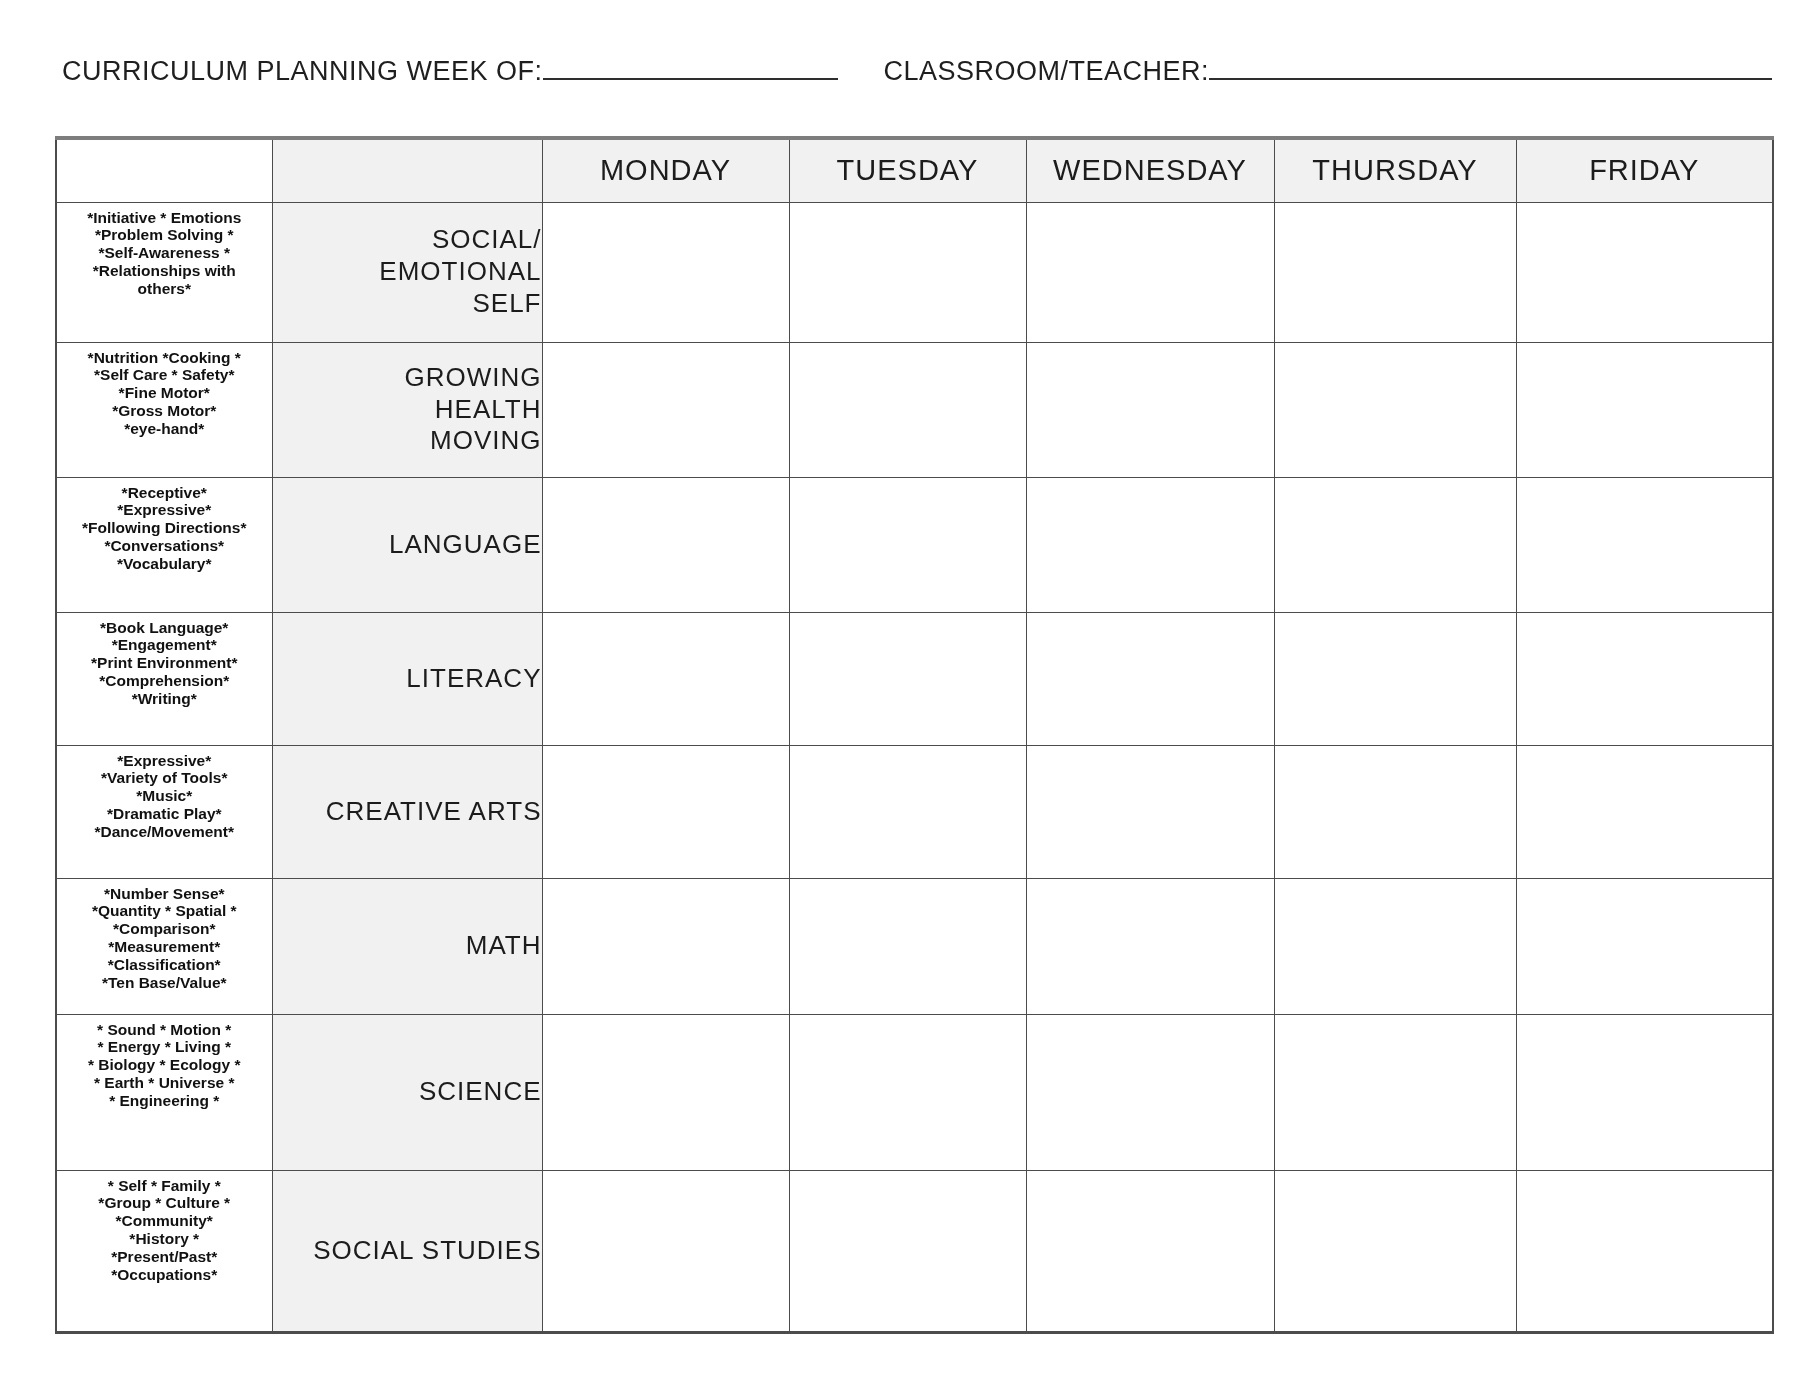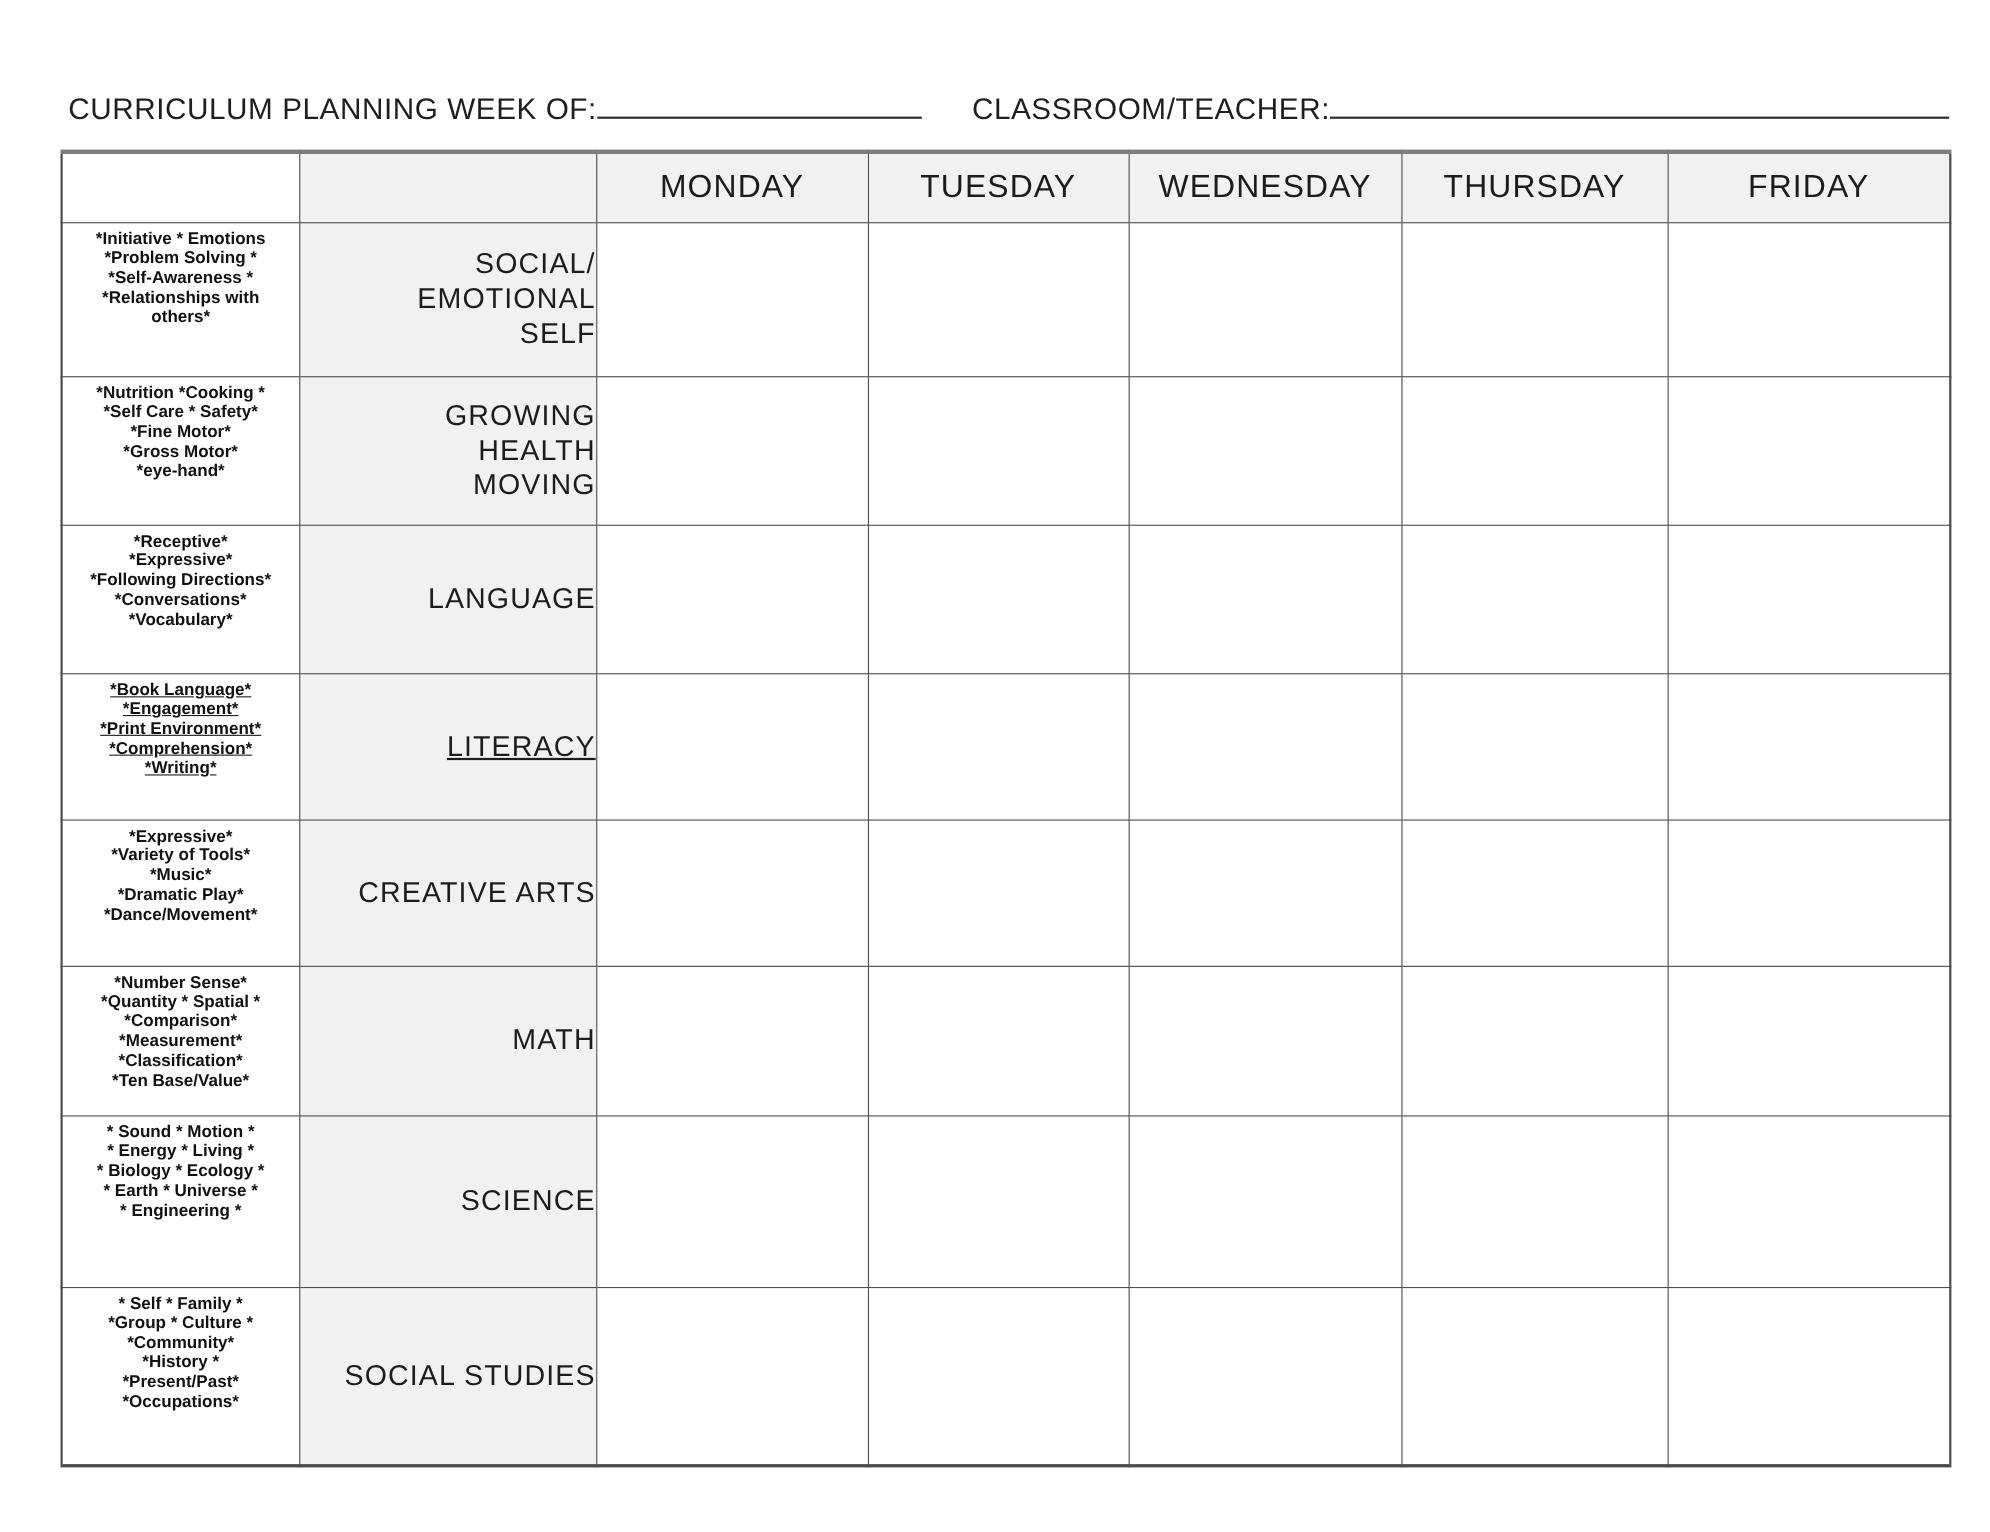--- a/index.html
+++ b/index.html
@@ -7,21 +7,20 @@
     width:1809px; height:1393px; position:relative;
     background:#ffffff;
     font-family:"Liberation Sans","DejaVu Sans",sans-serif;
     color:#1c1c1c;
   }
   .top-header {
     position:absolute; top:56px; left:62px; width:1710px;
     display:flex; align-items:baseline;
     font-size:27px; letter-spacing:0.5px; color:#1f1f1f;
     white-space:nowrap;
-    margin-top:28px;
   }
   .blank {
     display:inline-block; border-bottom:2px solid #2e2e2e; height:1px;
   }
   .blank-week { width:295px; margin-right:46px; }
   .blank-classroom { flex:1; }
 
   table.planner {
     position:absolute; left:55px; top:136px;
     border-collapse:collapse; table-layout:fixed;
@@ -44,21 +43,21 @@
     white-space:pre-line; color:#111111;
   }
   td.subject {
     font-size:26px; font-weight:400; letter-spacing:1px; line-height:1.22;
     text-align:right; vertical-align:middle;
     white-space:pre-line; color:#1c1c1c;
   }
   tr.r0 { height:140px; }
   tr.r1 { height:135px; }
   tr.r2 { height:135px; }
-  tr.r3 { height:133px;text-decoration:underline; }
+  tr.r3 { height:133px; }
   tr.r4 { height:133px; }
   tr.r5 { height:136px; }
   tr.r6 { height:156px; }
   tr.r7 { height:162px; }
 </style>
 </head>
 <body>
 
 <div class="top-header">
   <span>CURRICULUM PLANNING WEEK OF:</span>

